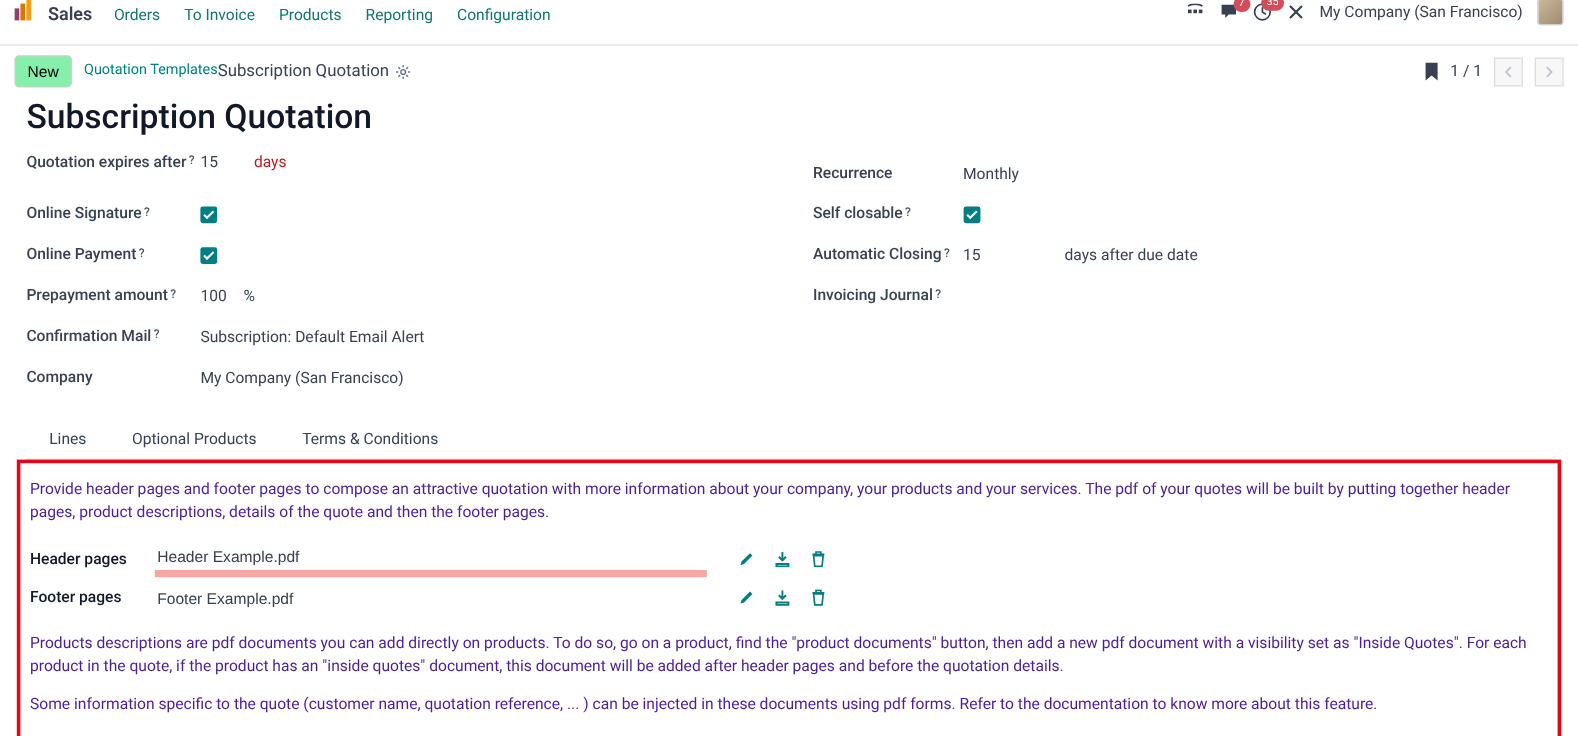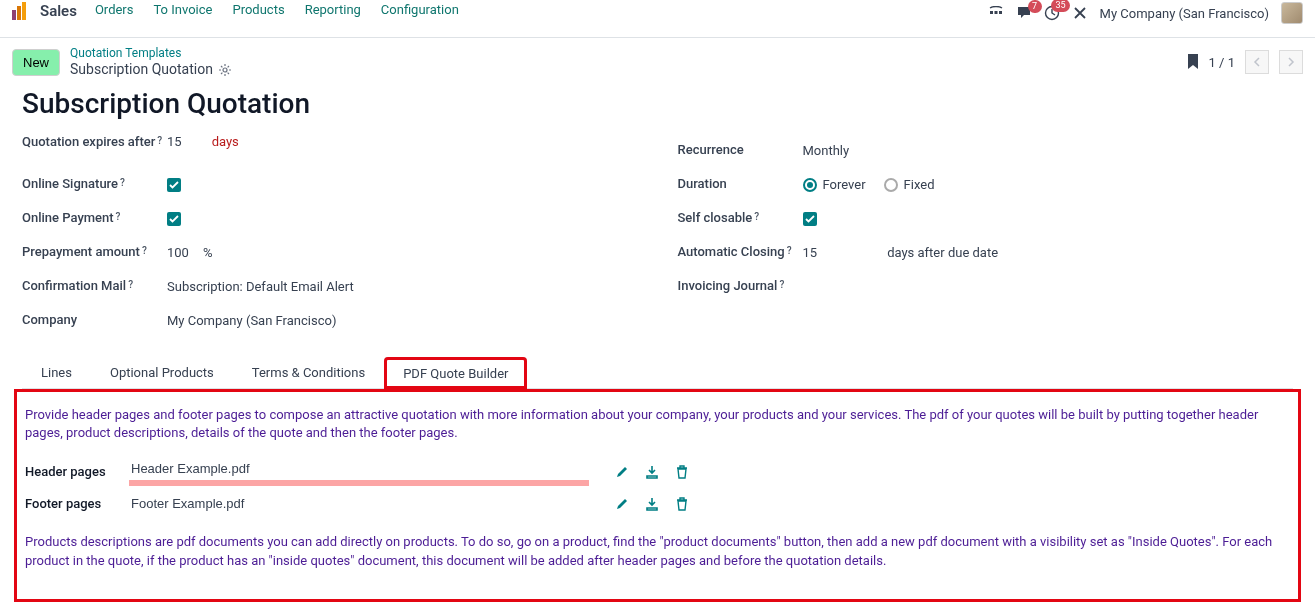--- a/index.html
+++ b/index.html
@@ -1,33 +1,33 @@
 <!DOCTYPE html>
 <html><head>
 <meta charset="utf-8">
 <style>
   * { box-sizing: border-box; margin: 0; padding: 0; }
   body { font-family: -apple-system, BlinkMacSystemFont, "Segoe UI", Roboto, sans-serif; font-size: 13px; color: #374151; background: #fff; width: 100%; }
   
   
-  .topnav { display: flex; align-items: flex-start; padding: 2px 12px 0 12px; height: 38px; border-bottom: 1px solid #dee2e6; }
+  .topnav { display: flex; align-items: flex-end; padding: 2px 12px 16px 12px; height: 38px; border-bottom: 1px solid #dee2e6; }
   .brand-icon { width: 18px; height: 22px; margin-right: 10px; }
   .nav-app { font-weight: 600; color: #374151; margin-right: 18px; font-size: 15px; }
   .nav-link { color: #0f766e; margin-right: 20px; font-size: 13px; cursor: pointer; }
   .nav-spacer { flex: 1; }
   .nav-icons { display: flex; align-items: center; gap: 12px; }
   .nav-ic { position: relative; color: #374151; cursor: pointer; }
   .badge { position: absolute; top: -6px; right: -10px; background: #d44c59; color: #fff; border-radius: 9px; font-size: 9px; padding: 1px 4px; line-height: 1.2; min-width: 14px; text-align: center; }
   .company-name { font-size: 13px; color: #374151; }
   .avatar { width: 22px; height: 22px; border-radius: 3px; background: linear-gradient(135deg,#c9b89c,#a08b6f); border:1px solid #ccc; flex-shrink:0; }
   
   
   .crumbbar { display: flex; align-items: center; padding: 8px 12px; }
   .new-btn { border: 1px solid #cfcfcf; background: #86efac; padding: 5px 10px; border-radius: 4px; font-size: 13px; margin-right: 10px; cursor:pointer; }
-  .crumb-col { display:flex; flex-direction: column; line-height: 1.25; }
+  .crumb-col { display:flex; flex-direction: row; line-height: 1.25; }
   .crumb-top { color: #017e84; font-size: 12px; cursor: pointer; }
   .crumb-sub { color: #374151; font-size: 14px; display: flex; align-items: center; gap: 6px; }
   .crumb-gear { color:#6b7280; font-size: 11px; cursor:pointer; }
   .crumbbar .right { margin-left: auto; display:flex; align-items:center; gap: 10px; }
   .counter { font-size: 13px; color:#374151; }
   .pager-btn { border:1px solid #dcdcdc; background:#f7f7f7; width:24px; height:24px; display:flex; align-items:center; justify-content:center; border-radius:0; cursor:pointer; color:#6b7280; }
   .pager-btn.disabled { color:#c0c4cc; }
   .bookmark-ic { color:#374151; cursor:pointer; }
   
   
@@ -206,33 +206,20 @@
       <span class="form-val">My Company (San Francisco)</span>
     </div>
   </div>
 
   <div class="form-col">
     <div class="form-row">
       <span class="form-label" style="width:125px">Recurrence</span>
       <span class="form-val">Monthly</span>
     </div>
     <div class="form-row">
-      <span class="form-label" style="width:125px">Duration</span>
-      <span class="radio-wrap">
-        <span style="display:flex;align-items:center;gap:6px;">
-          <span class="radio sel"></span>
-          <span class="radio-lbl">Forever</span>
-        </span>
-        <span style="display:flex;align-items:center;gap:6px;">
-          <span class="radio"></span>
-          <span class="radio-lbl">Fixed</span>
-        </span>
-      </span>
-    </div>
-    <div class="form-row">
       <span class="form-label" style="width:125px">
           <span>Self closable</span>
           <sup class="help">?</sup>
         </span>
       <span class="chk">
           <svg viewBox="0 0 10 10">
             <path d="M1 5l2.5 2.5L9 2" stroke="#fff" stroke-width="1.8" fill="none"></path>
           </svg>
         </span>
     </div>
@@ -253,21 +240,20 @@
         </span>
       <span class="form-val"></span>
     </div>
   </div>
 </div>
 
 <div class="tabs">
   <div class="tab">Lines</div>
   <div class="tab">Optional Products</div>
   <div class="tab">Terms &amp; Conditions</div>
-  <div class="tab active hl">PDF Quote Builder</div>
 </div>
 
 <div class="tabcontent">
   <p class="muted">Provide header pages and footer pages to compose an attractive quotation with more information about your company, your products and your services. The pdf of your quotes will be built by putting together header pages, product descriptions, details of the quote and then the footer pages.</p>
 
   <div class="file-row">
     <span class="file-label">Header pages</span>
     <input class="file-name-input" value="Header Example.pdf" style="">
     <div class="file-actions">
       <span>
@@ -305,13 +291,14 @@
       <span>
           <svg width="14" height="14" viewBox="0 0 14 14">
             <path d="M3 4h8l-1 9H4zM2 3h10M5 1h4v2H5z" fill="none" stroke="#017e84" stroke-width="1.4"></path>
           </svg>
         </span>
     </div>
   </div>
 
   <div class="spacer"></div>
   <p class="muted">Products descriptions are pdf documents you can add directly on products. To do so, go on a product, find the "product documents" button, then add a new pdf document with a visibility set as "Inside Quotes". For each product in the quote, if the product has an "inside quotes" document, this document will be added after header pages and before the quotation details.</p>
+  <p class="muted" style="margin-bottom:2px">Some information specific to the quote (customer name, quotation reference, ... ) can be injected in these documents using pdf forms. Refer to the documentation to know more about this feature.</p>
 </div>
 
 </body></html>

